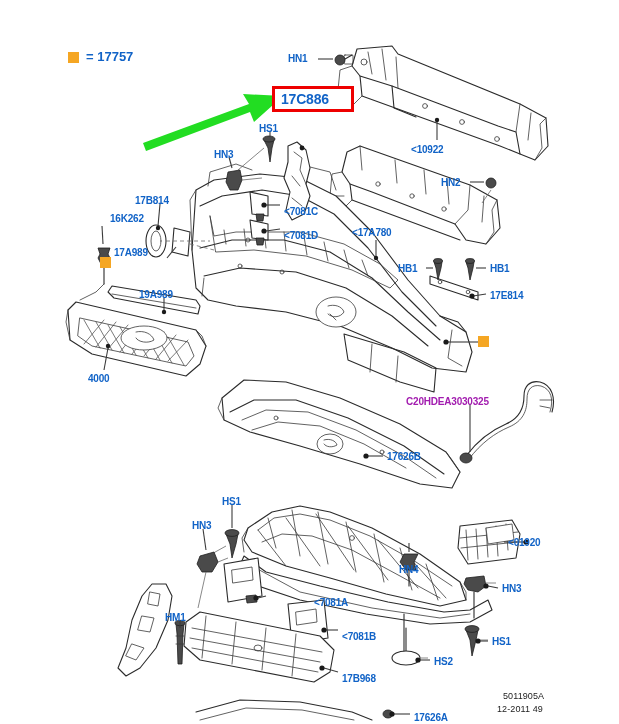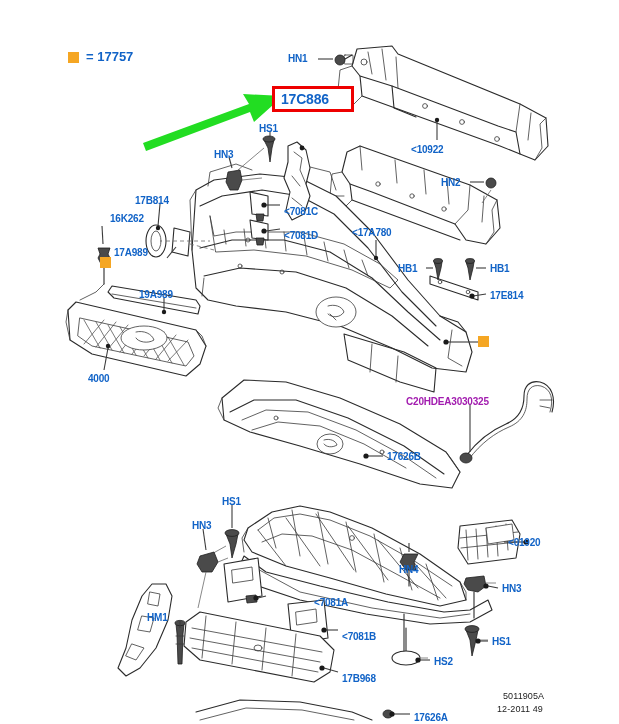--- a/index.html
+++ b/index.html
@@ -539,21 +539,21 @@
   <div class="lbl" style="left:490px; top:264px;">HB1</div>
   <div class="lbl" style="left:490px; top:291px;">17E814</div>
   <div class="lbl magenta" style="left:406px; top:397px;">C20HDEA3030325</div>
   <div class="lbl" style="left:387px; top:452px;">17626B</div>
   <div class="lbl" style="left:222px; top:497px;">HS1</div>
   <div class="lbl" style="left:192px; top:521px;">HN3</div>
   <div class="lbl" style="left:399px; top:565px;">HN4</div>
   <div class="lbl" style="left:508px; top:538px;">&lt;01920</div>
   <div class="lbl" style="left:502px; top:584px;">HN3</div>
   <div class="lbl" style="left:270px; top:598px;margin-left:44px;">&lt;7081A</div>
-  <div class="lbl" style="left:147px; top:613px;">HM1</div>
+  <div class="lbl" style="left:165px; top:613px;">HM1</div>
   <div class="lbl" style="left:492px; top:637px;">HS1</div>
   <div class="lbl" style="left:342px; top:632px;">&lt;7081B</div>
   <div class="lbl" style="left:434px; top:657px;">HS2</div>
   <div class="lbl" style="left:342px; top:674px;">17B968</div>
   <div class="lbl" style="left:414px; top:713px;">17626A</div>
 
   <div class="footer-line" style="left:503px; top:691px;">5011905A</div>
   <div class="footer-line" style="left:497px; top:704px;">12-2011 49</div>
 
 </div>

